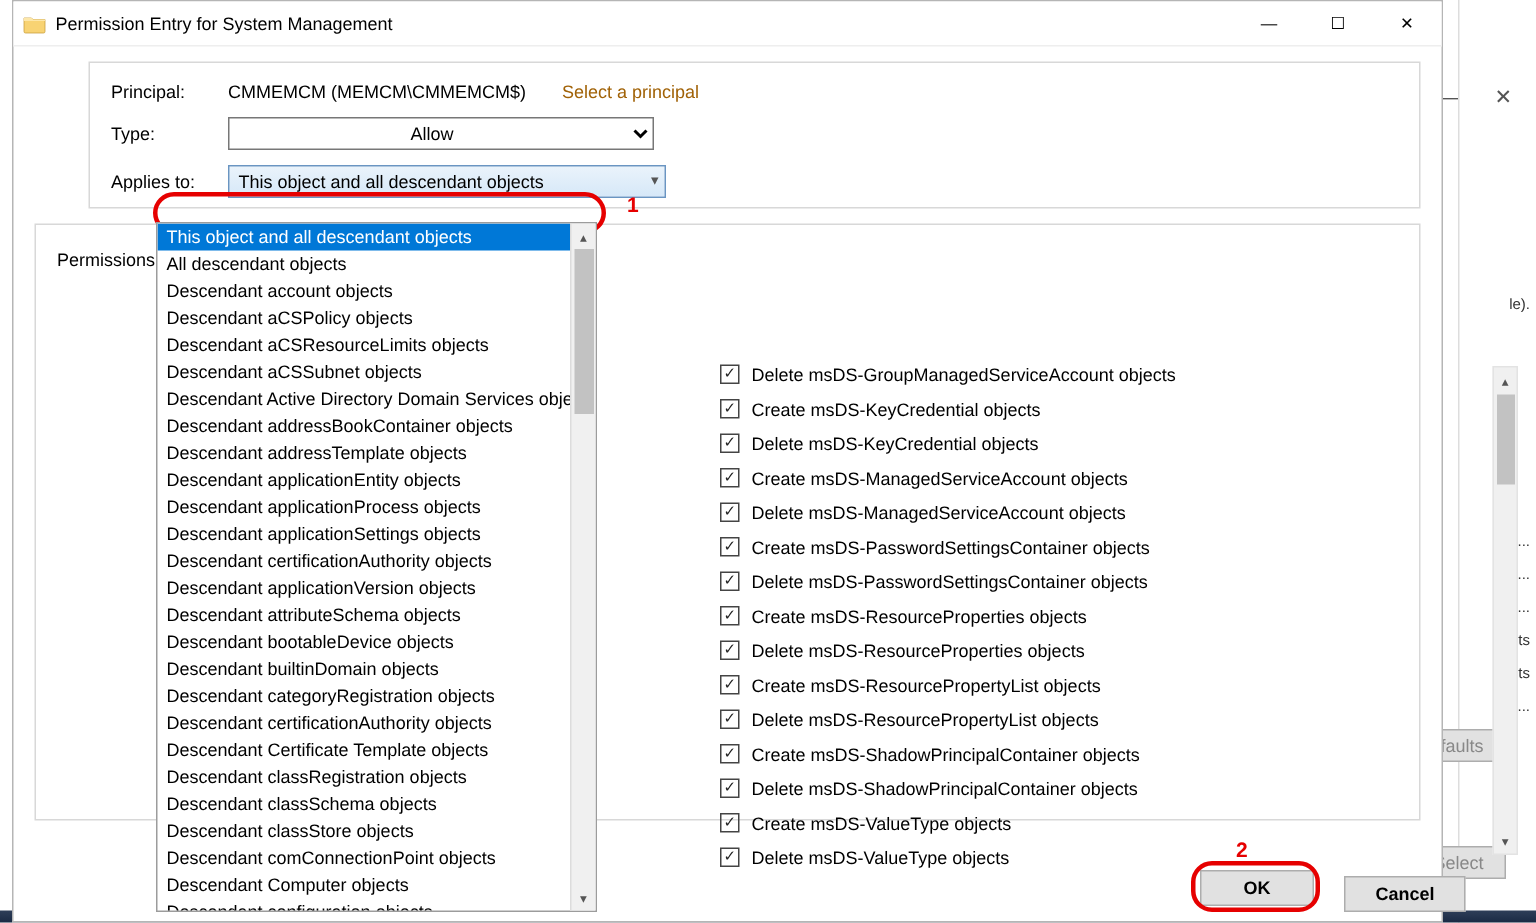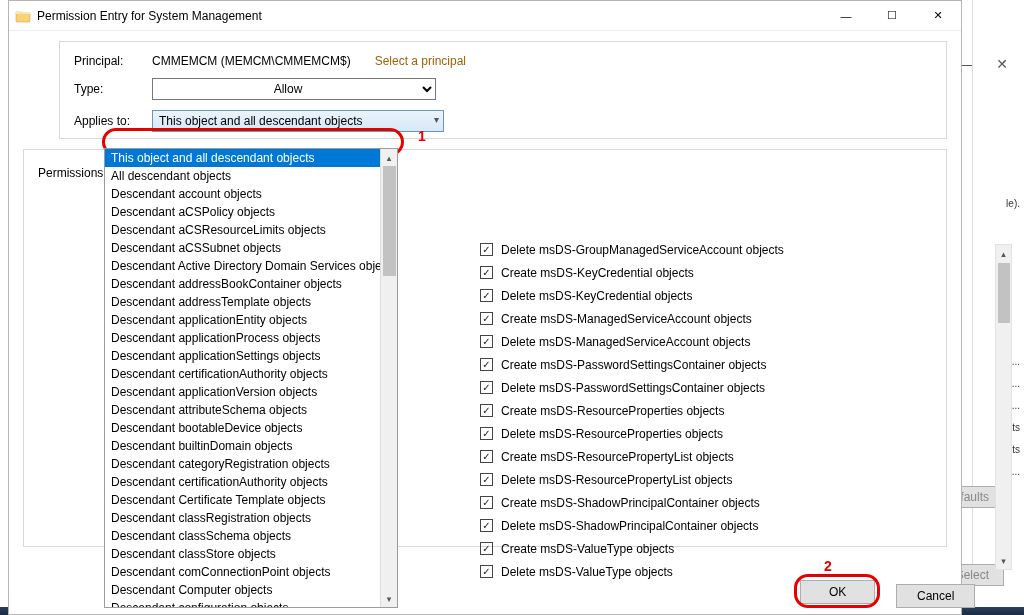--- a/index.html
+++ b/index.html
@@ -235,20 +235,21 @@
     position:absolute; top:18px; left:2px; width:12px; height:60px; background:#c2c2c2;
   }
 
   
   .btn {
     border:1px solid #adadad;
     background:#e1e1e1;
     font-size:12px;
     padding:4px 28px;
     cursor:pointer;
+    font-weight:bold;
   }
   .ok-btn-wrap {
     position:absolute;
     left:800px; top:580px;
     z-index:60;
   }
   .cancel-btn-wrap {
     position:absolute;
     left:896px; top:584px;
     z-index:60;

